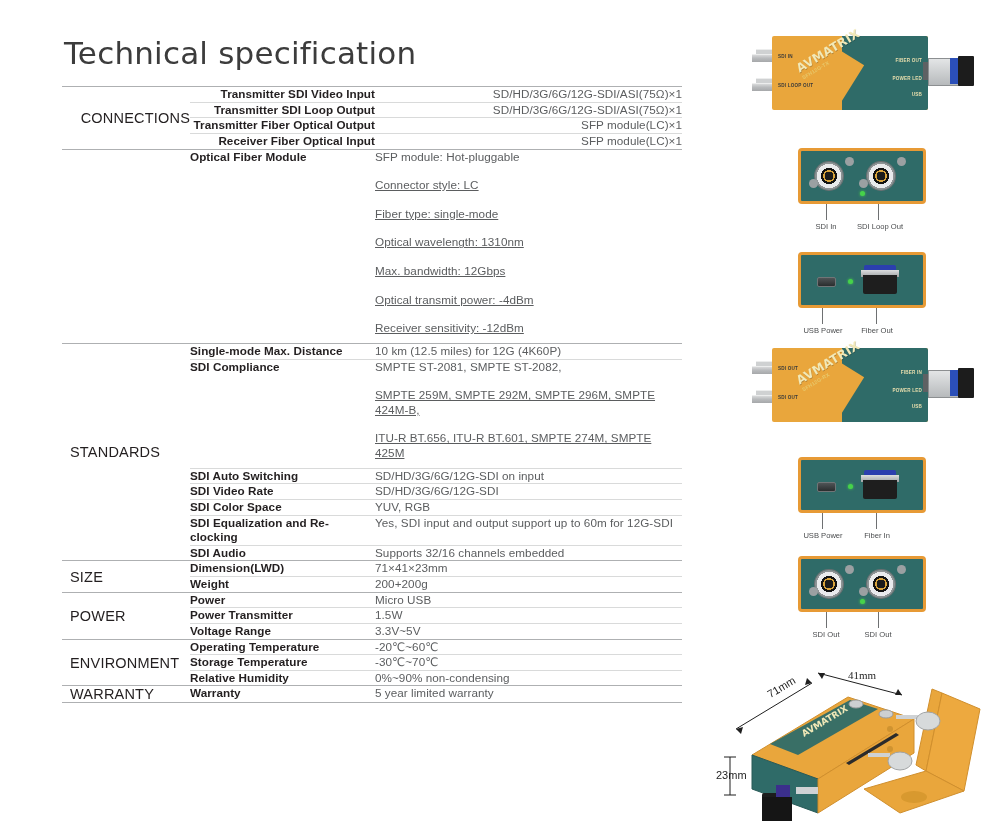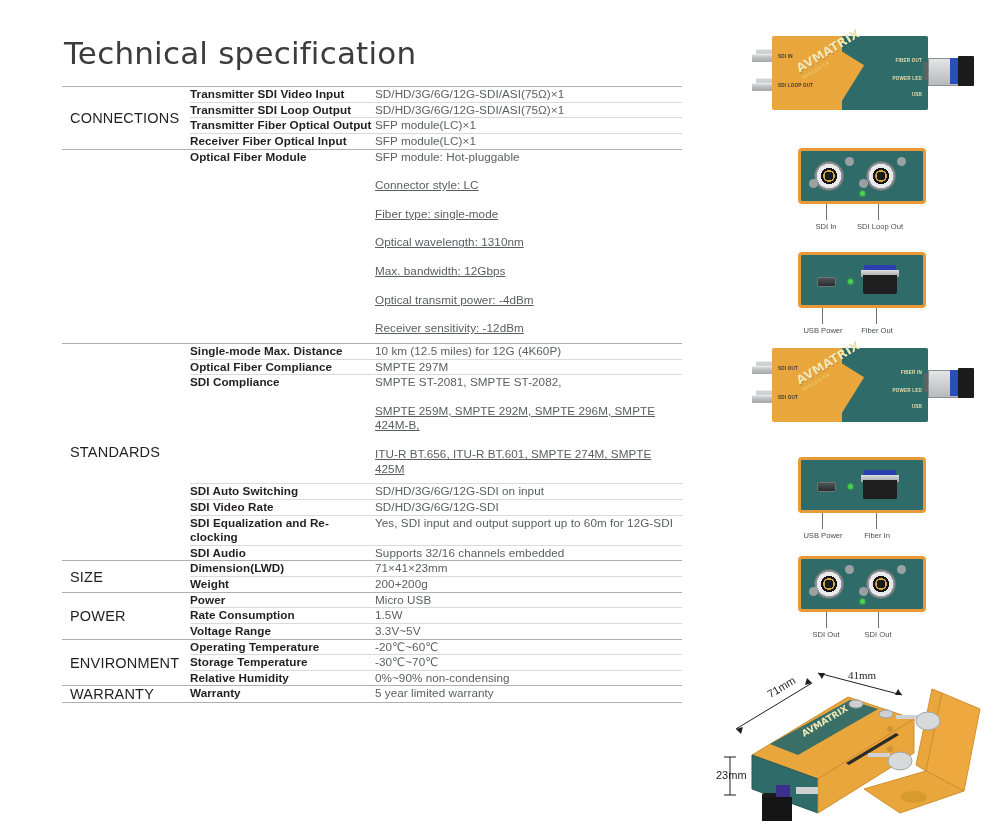--- a/index.html
+++ b/index.html
@@ -20,21 +20,21 @@
     color:#3c3c3c;line-height:1.1;margin:0 0 16px 2px;
     font-family:"DejaVu Sans","Liberation Sans",sans-serif;
   }
   table.spec{border-collapse:collapse;width:620px;table-layout:fixed;}
   table.spec td{vertical-align:top;padding:0;}
   .col-group{width:128px;}
   .col-label{width:185px;}
   .col-value{width:307px;}
 
   .grp-row > td{border-top:1.6px solid #aeb0b2;}
-  .grp-row.first > td{border-top:1.6px solid #aeb0b2;}
+  .grp-row.first > td{border-top:1.6px solid #aeb0b2;text-align:right;}
   .table-end{border-top:1.6px solid #aeb0b2;height:0;}
 
   .group-name{
     font-size:14.5px;font-weight:400;letter-spacing:.2px;
     color:#231f20;white-space:nowrap;
     padding-left:8px !important;
   }
   .group-cell{vertical-align:middle !important;}
 
   .subtable{border-collapse:collapse;width:100%;table-layout:fixed;}
@@ -218,40 +218,40 @@
                 <colgroup>
                   <col class="sub-label">
                   <col class="sub-value">
                 </colgroup>
                 <tbody>
             <tr>
               <td class="lab">Single-mode Max. Distance</td>
               <td class="val">10 km (12.5 miles) for 12G (4K60P)</td>
             </tr>
             <tr class="sep">
-              <td class="lab">Optical Fiber Compliance</td>
-              <td class="val">SMPTE 297M</td>
-            </tr>
-            <tr class="sep">
               <td class="lab">SDI Compliance</td>
               <td class="val multi">
                 <span class="vline">SMPTE ST-2081, SMPTE ST-2082,</span>
                 <span class="vline">SMPTE 259M, SMPTE 292M, SMPTE 296M, SMPTE 424M-B,</span>
                 <span class="vline">ITU-R BT.656, ITU-R BT.601, SMPTE 274M, SMPTE 425M</span>
               </td>
             </tr>
             <tr class="sep">
               <td class="lab">SDI Auto Switching</td>
               <td class="val">SD/HD/3G/6G/12G-SDI on input</td>
             </tr>
             <tr class="sep">
               <td class="lab">SDI Video Rate</td>
               <td class="val">SD/HD/3G/6G/12G-SDI</td>
             </tr>
             <tr class="sep">
+              <td class="lab">SDI Color Space</td>
+              <td class="val">YUV, RGB</td>
+            </tr>
+            <tr class="sep">
               <td class="lab">SDI Equalization and Re-clocking</td>
               <td class="val">Yes, SDI input and output support up to 60m for 12G-SDI</td>
             </tr>
             <tr class="sep">
               <td class="lab">SDI Audio</td>
               <td class="val">Supports 32/16 channels embedded</td>
             </tr>
           </tbody>
               </table>
         </td>
@@ -286,21 +286,21 @@
                 <colgroup>
                   <col class="sub-label">
                   <col class="sub-value">
                 </colgroup>
                 <tbody>
             <tr>
               <td class="lab">Power</td>
               <td class="val">Micro USB</td>
             </tr>
             <tr class="sep">
-              <td class="lab">Rate Consumption</td>
+              <td class="lab">Power Transmitter</td>
               <td class="val">1.5W</td>
             </tr>
             <tr class="sep">
               <td class="lab">Voltage Range</td>
               <td class="val">3.3V~5V</td>
             </tr>
           </tbody>
               </table>
         </td>
       </tr>

